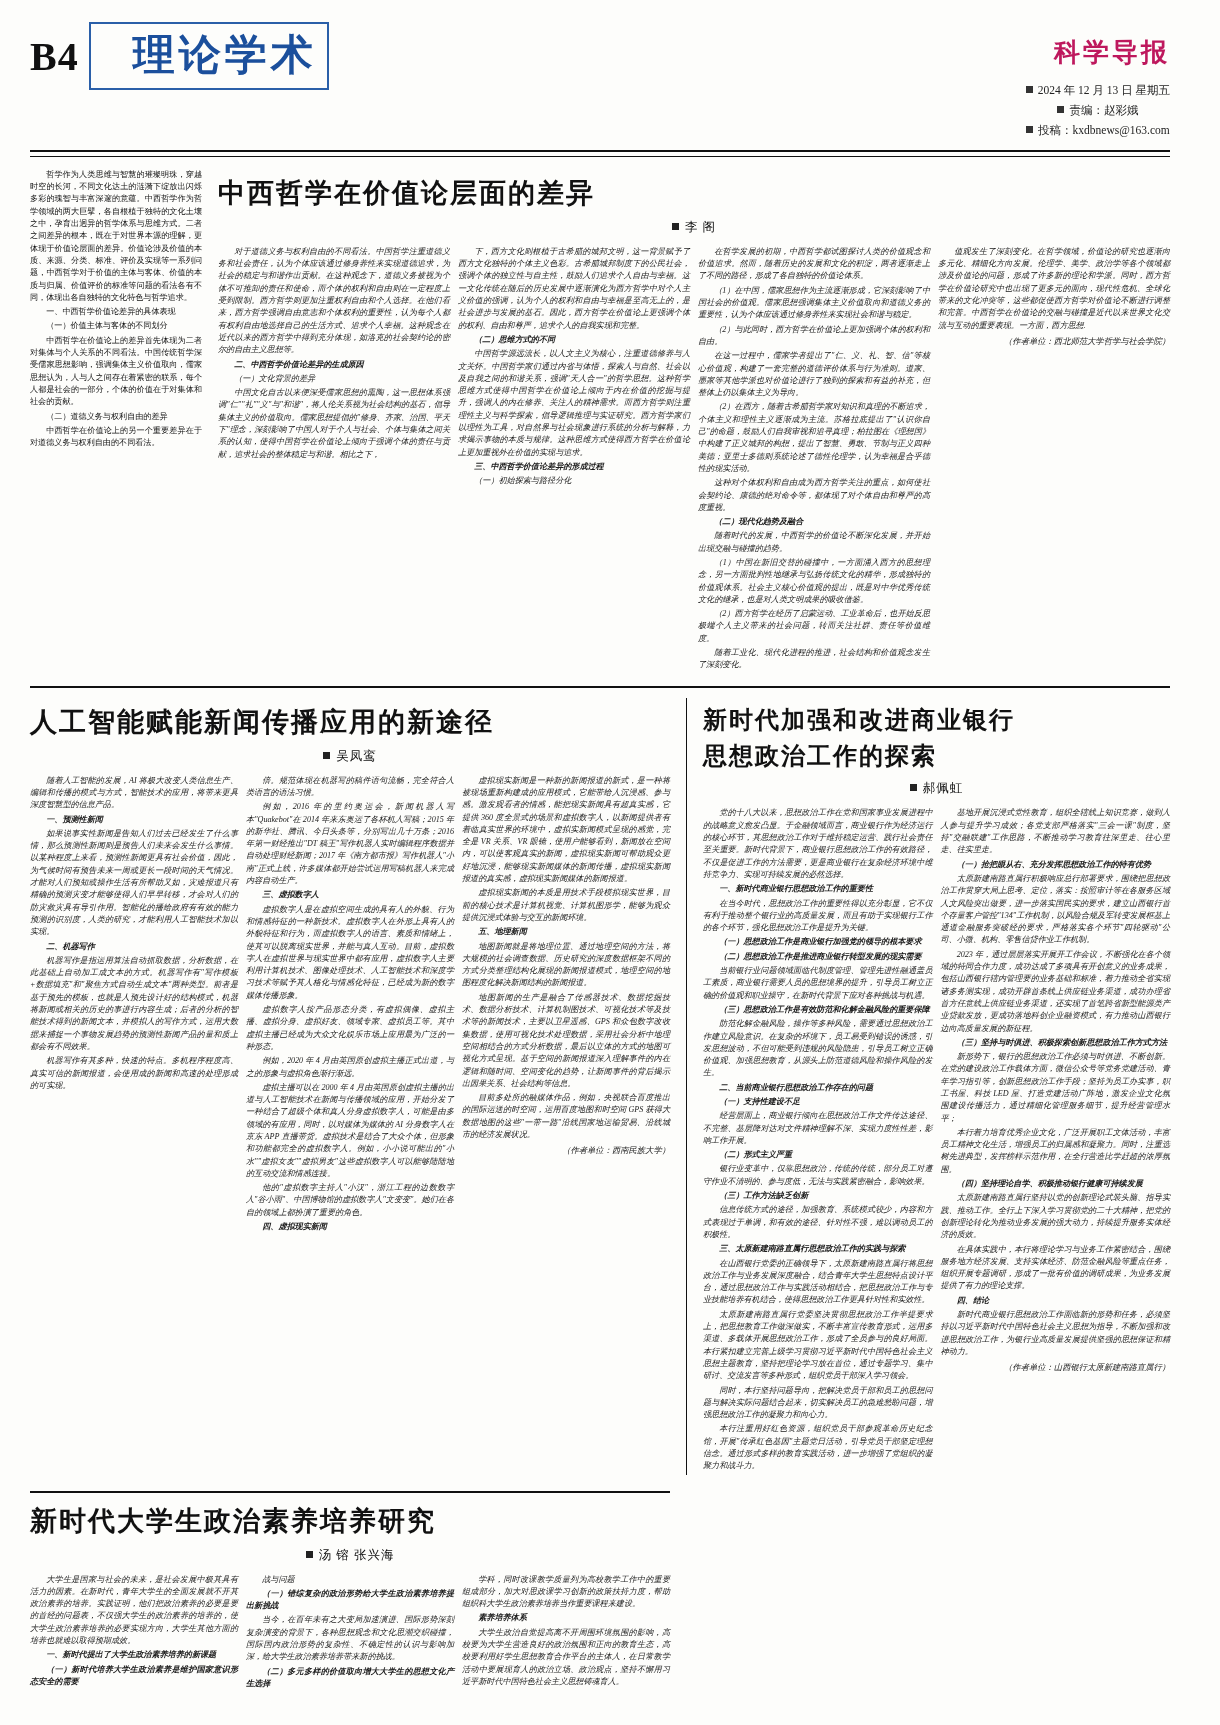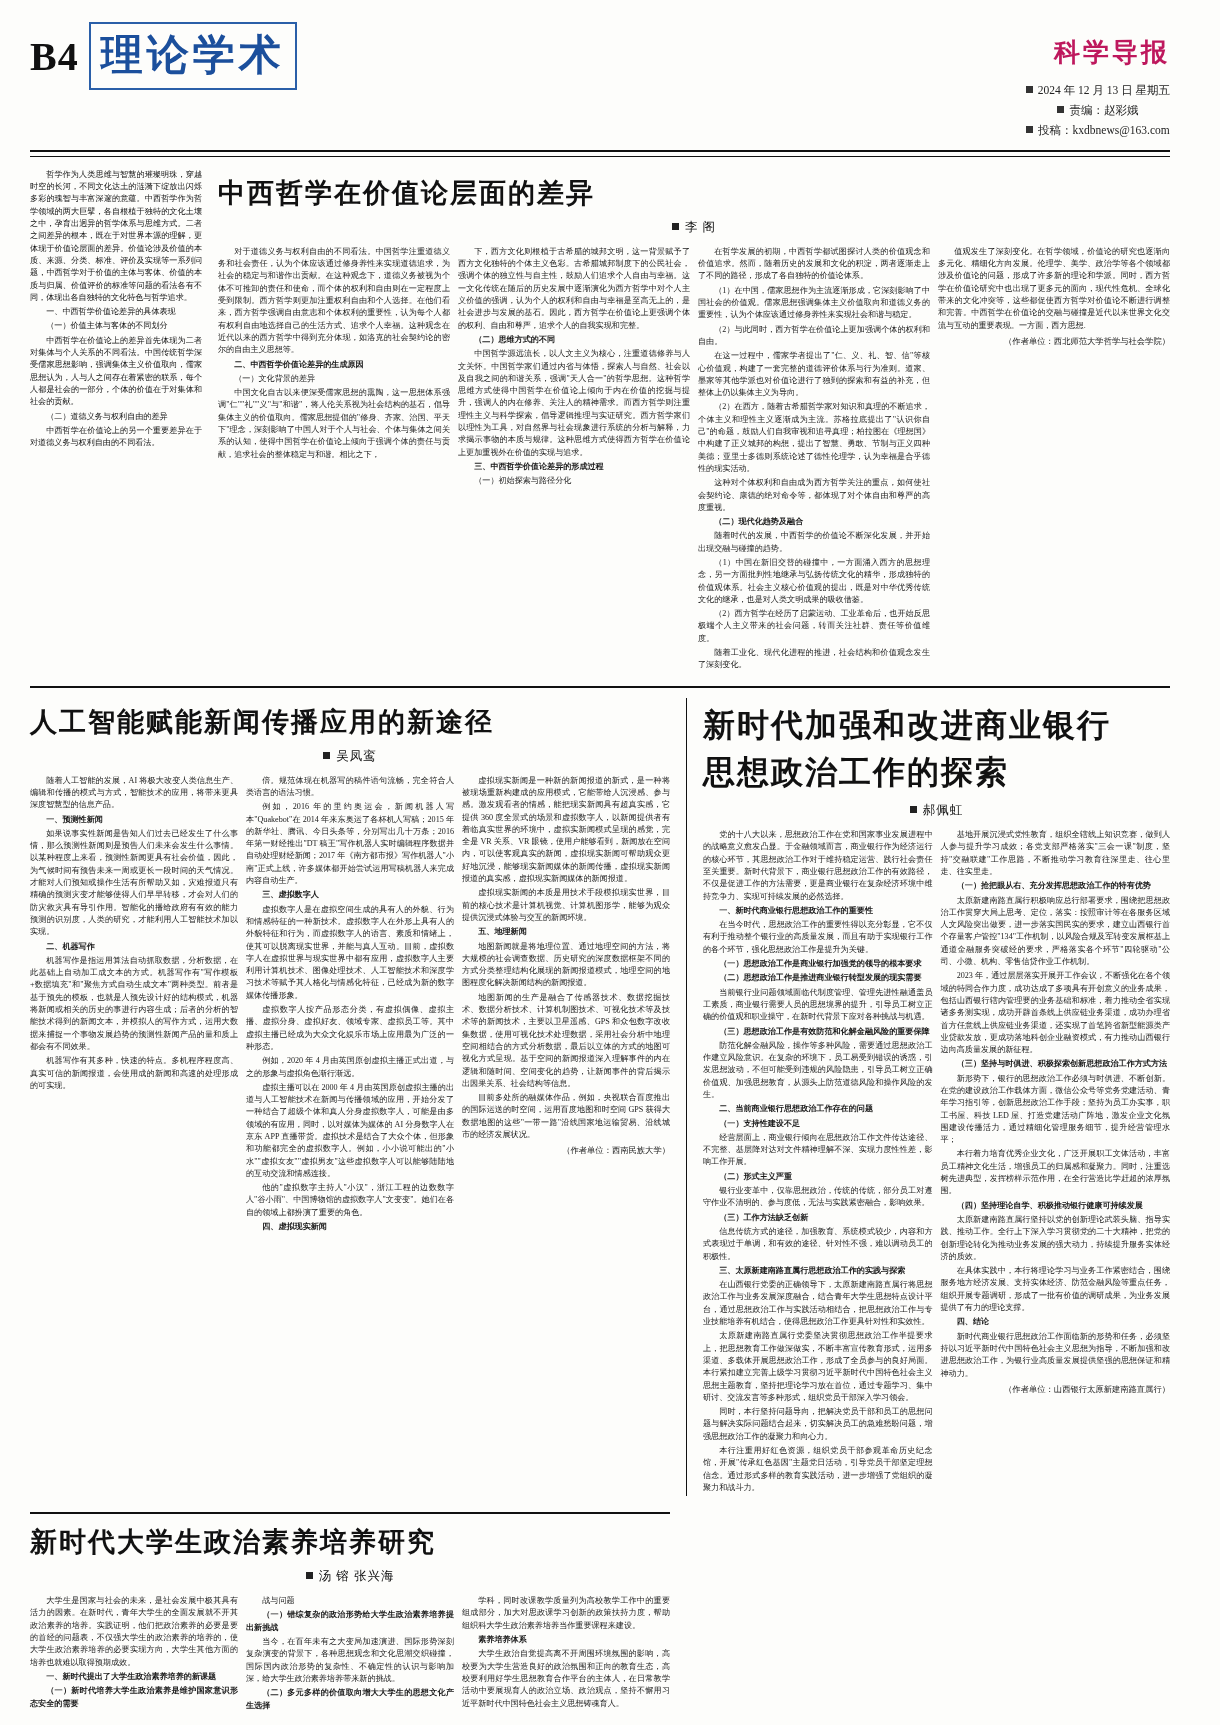--- a/index.html
+++ b/index.html
@@ -7,34 +7,34 @@
     width:1220px;height:1725px;background:#fdfdfb;
     font-family:"Liberation Serif","DejaVu Serif",serif;
     color:#111;
   }
   .page{position:relative;width:1200px;height:1725px;box-sizing:border-box;padding:0 30px;}
   
   .masthead{display:flex;align-items:flex-start;justify-content:space-between;padding-top:22px;}
   .mast-left{display:flex;align-items:center;gap:10px;}
   .pagenum{font-size:40px;font-weight:bold;letter-spacing:1px;font-family:"Liberation Serif",serif;}
   .mast-box{border:2px solid #2a5fa8;padding:3px 10px 5px 10px;position:relative;}
-  .mast-box .cn{font-size:42px;font-weight:bold;color:#1b4f9c;letter-spacing:4px;font-family:Liberation Sans, sans-serif;}
+  .mast-box .cn{font-size:42px;font-weight:bold;color:#1b4f9c;letter-spacing:4px;font-family:Liberation Sans, sans-serif;margin-left:32px;}
   .mast-right{text-align:left;font-size:11.5px;line-height:1.75;color:#222;padding-top:8px;}
   .mast-right .paper{font-size:26px;font-weight:bold;color:#be185d;letter-spacing:3px;text-align:right;margin-bottom:4px;font-family:"DejaVu Sans","Liberation Sans",sans-serif;}
   .mast-right .line{display:flex;align-items:center;gap:5px;justify-content:center;}
   .sq{display:inline-block;width:7px;height:7px;background:#333;}
   .rule{border:0;border-top:2px solid #111;margin:10px 0 0 0;}
   .rule.thin{border-top:1px solid #111;margin:4px 0 12px 0;}
 
   
   .headline{text-align:left;font-size:27px;font-weight:bold;letter-spacing:2px;margin:6px 0 8px 0;font-family:"DejaVu Sans","Liberation Sans",sans-serif;}
-  .headline.two{font-size:32px;line-height:1.35;}
+  .headline.two{font-size:24px;line-height:1.35;}
   .byline{text-align:center;font-size:12.5px;margin:2px 0 10px 0;letter-spacing:1px;}
   .byline .mk{display:inline-block;width:7px;height:7px;background:#222;margin-right:6px;vertical-align:1px;}
-  .cols{display:flex;gap:8px;}
+  .cols{display:flex;gap:8px;font-style:italic;}
   .col{flex:1;font-size:8.1px;line-height:1.52;text-align:justify;color:#1a1a1a;}
   .col p{margin:0 0 2px 0;text-indent:2em;}
   .col p.sub{font-weight:bold;text-indent:2em;}
   .sig{text-align:right;font-size:8.3px;margin-top:4px;}
   .secrule{border:0;border-top:1.5px solid #111;margin:12px 0 10px 0;}
   .secrule.dbl{border-top:2px solid #111;}
   .vrule{border-left:1px solid #111;}
 
   
   .block{margin-bottom:2px;}

